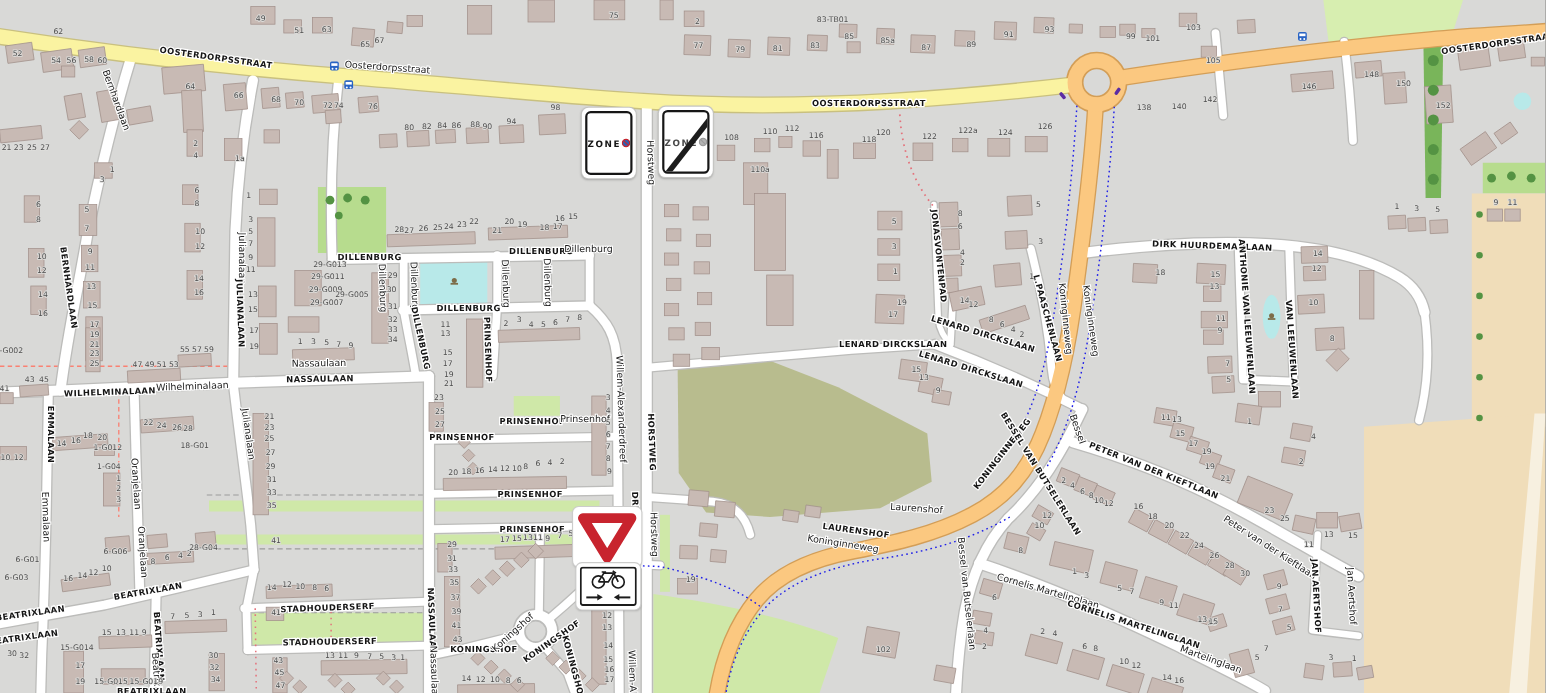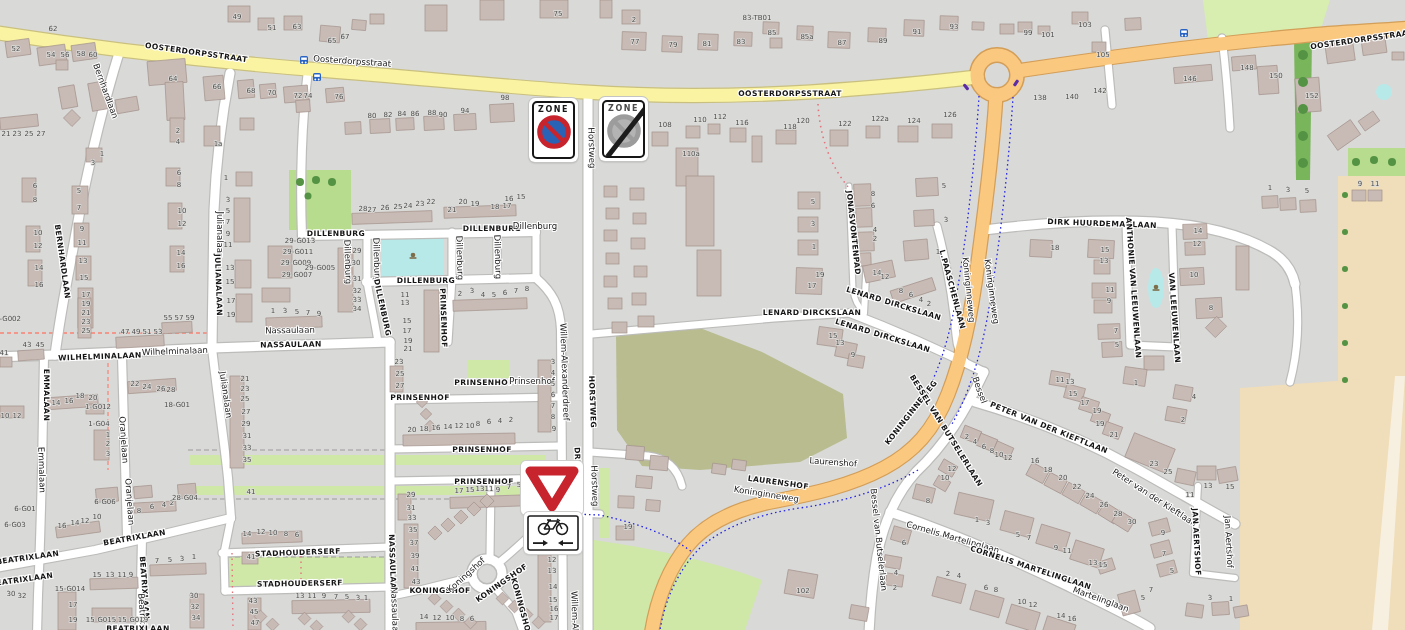--- a/index.html
+++ b/index.html
@@ -7,21 +7,21 @@
           font-family:"DejaVu Sans",sans-serif;}
   #map-canvas{position:absolute;left:0;top:0;width:1405px;height:630px;display:block;}
   text.lblc{font-family:"DejaVu Sans",sans-serif;font-size:7.6px;font-weight:700;letter-spacing:.4px;
             fill:#151515;stroke:#ffffff;stroke-width:2.2px;paint-order:stroke;text-anchor:middle;}
   text.lblp{font-family:"DejaVu Sans",sans-serif;font-size:8.6px;font-weight:400;
             fill:#1b1b1b;stroke:#ffffff;stroke-width:2px;paint-order:stroke;text-anchor:middle;}
   text.num{font-family:"DejaVu Sans",sans-serif;font-size:7px;fill:#4e4e4e;stroke:#dededc;
            stroke-width:1.4px;paint-order:stroke;text-anchor:middle;}
   .sign-card{position:absolute;background:#fff;border-radius:6px;box-shadow:0 0 0 1px #c4c4c2, 0 1px 2px rgba(0,0,0,.25);}
   .zone-inner{position:absolute;left:3px;top:3px;right:3px;bottom:3px;border:2px solid #161616;border-radius:5px;
-              background:#fff;display:flex;flex-direction:column;align-items:center;overflow:hidden;}
+              background:#fff;display:flex;flex-direction:row;align-items:center;overflow:hidden;}
   .zone-text{margin-top:2px;font-size:8px;font-weight:700;letter-spacing:1.5px;color:#161616;}
   .zone-text.end{color:#4a4a4a;}
   .zone-band{position:absolute;left:-12px;top:26px;width:72px;height:5px;background:#1c1c1c;transform:rotate(-52deg);}
   .mini-card{position:absolute;background:#fff;border-radius:5px;box-shadow:0 0 0 1px #cccccb, 0 1px 2px rgba(0,0,0,.2);
              display:flex;align-items:center;justify-content:center;}
 </style>
 </head>
 <body>
 
 <div id="screen">

